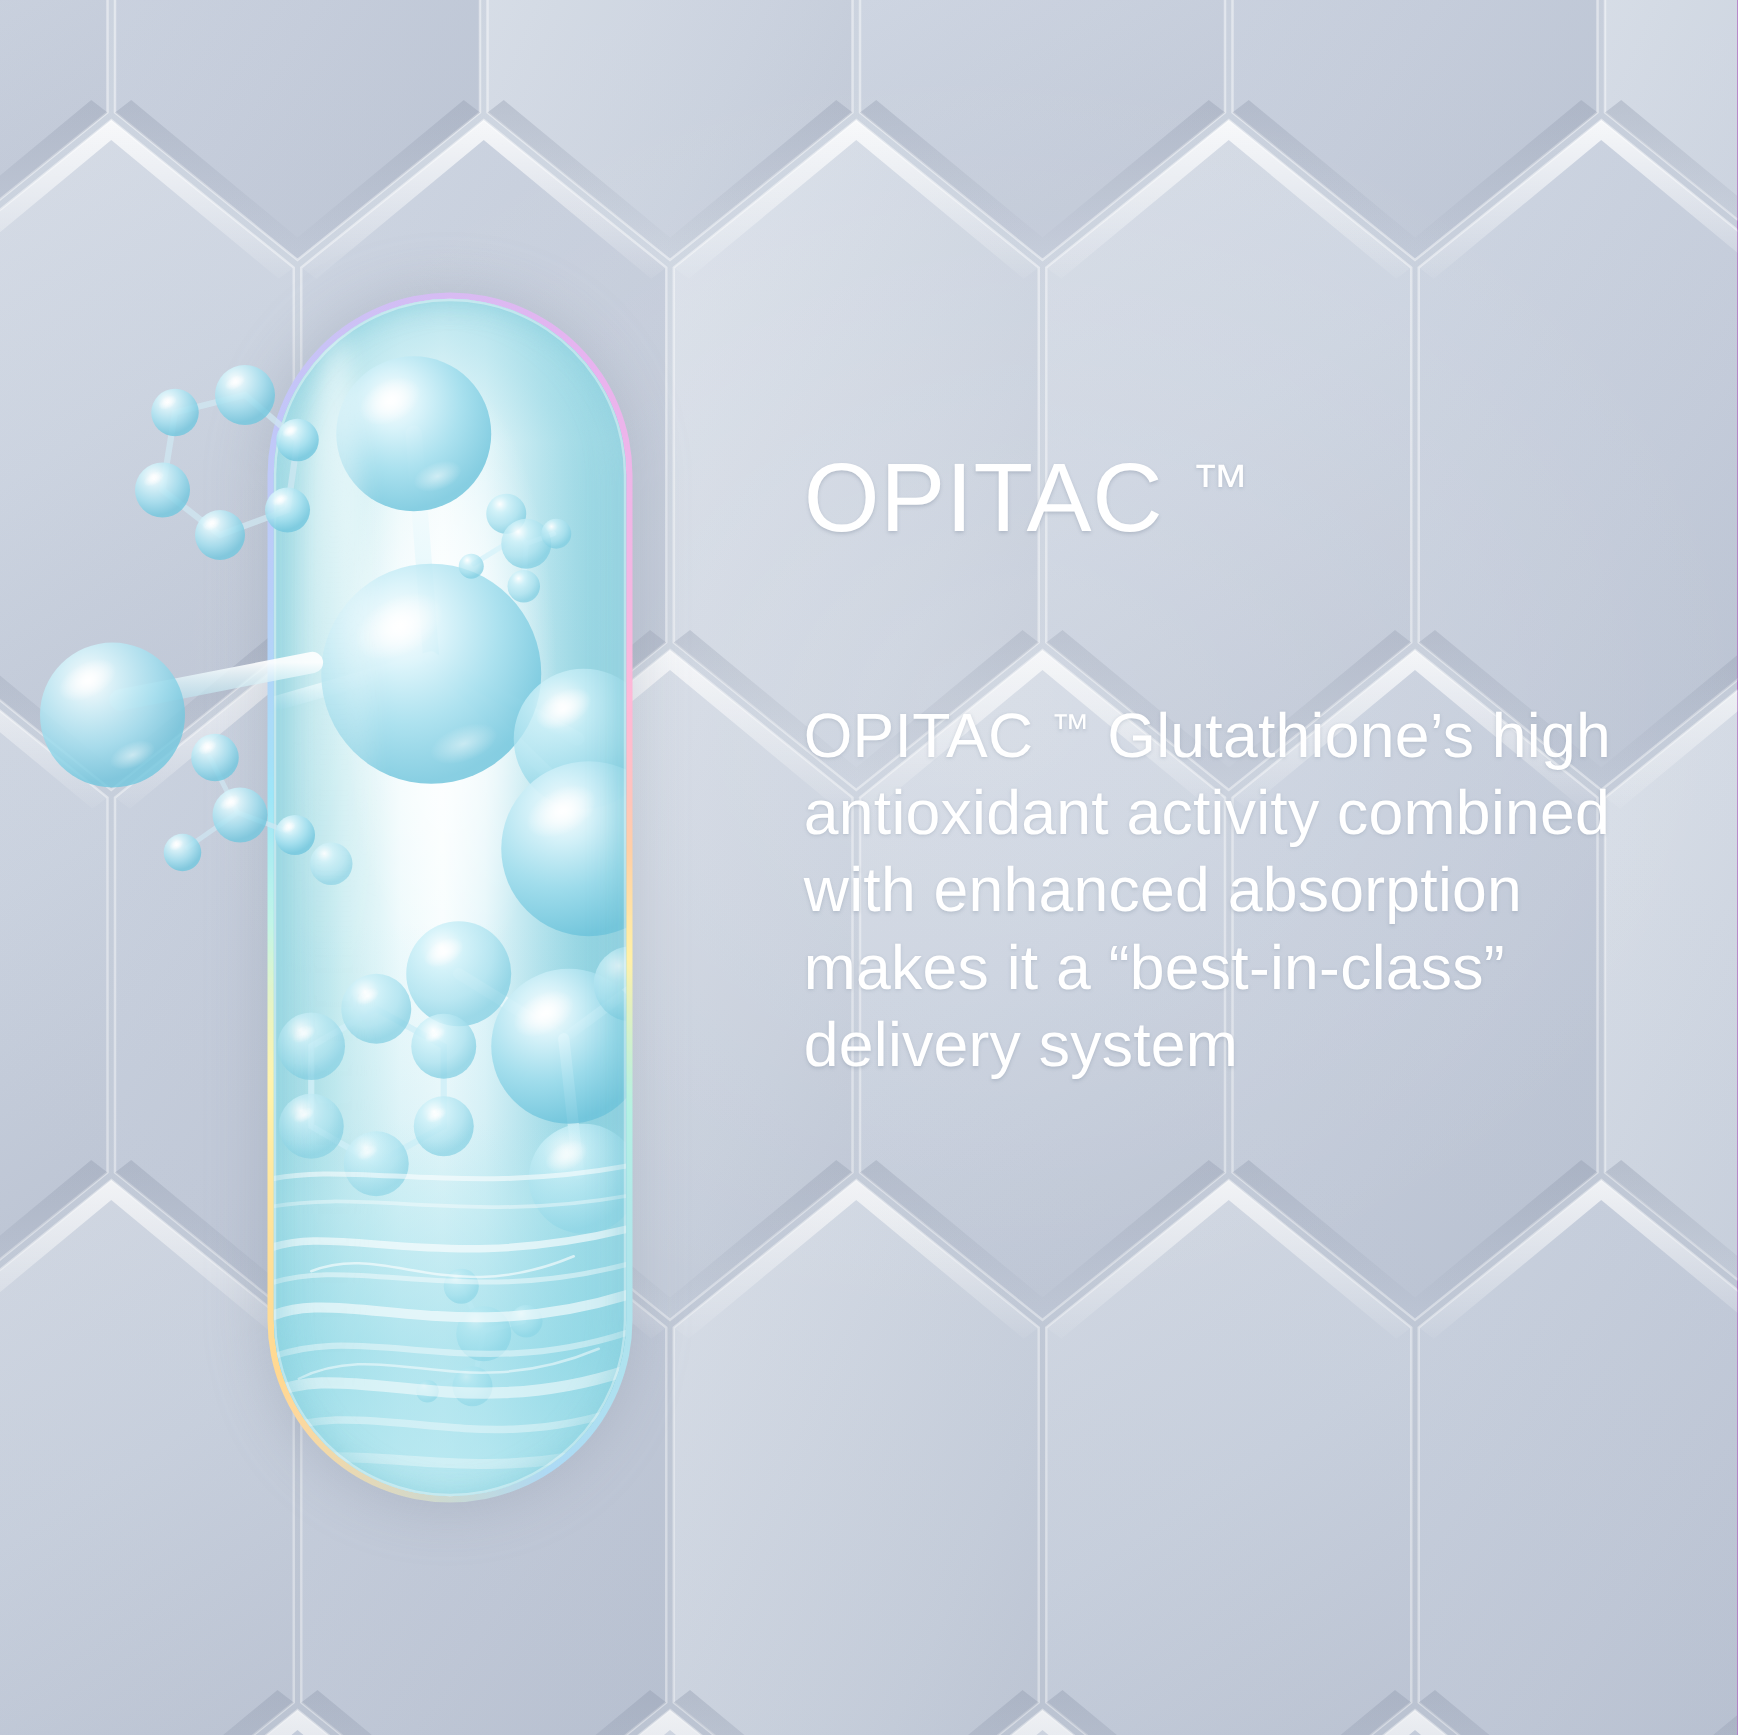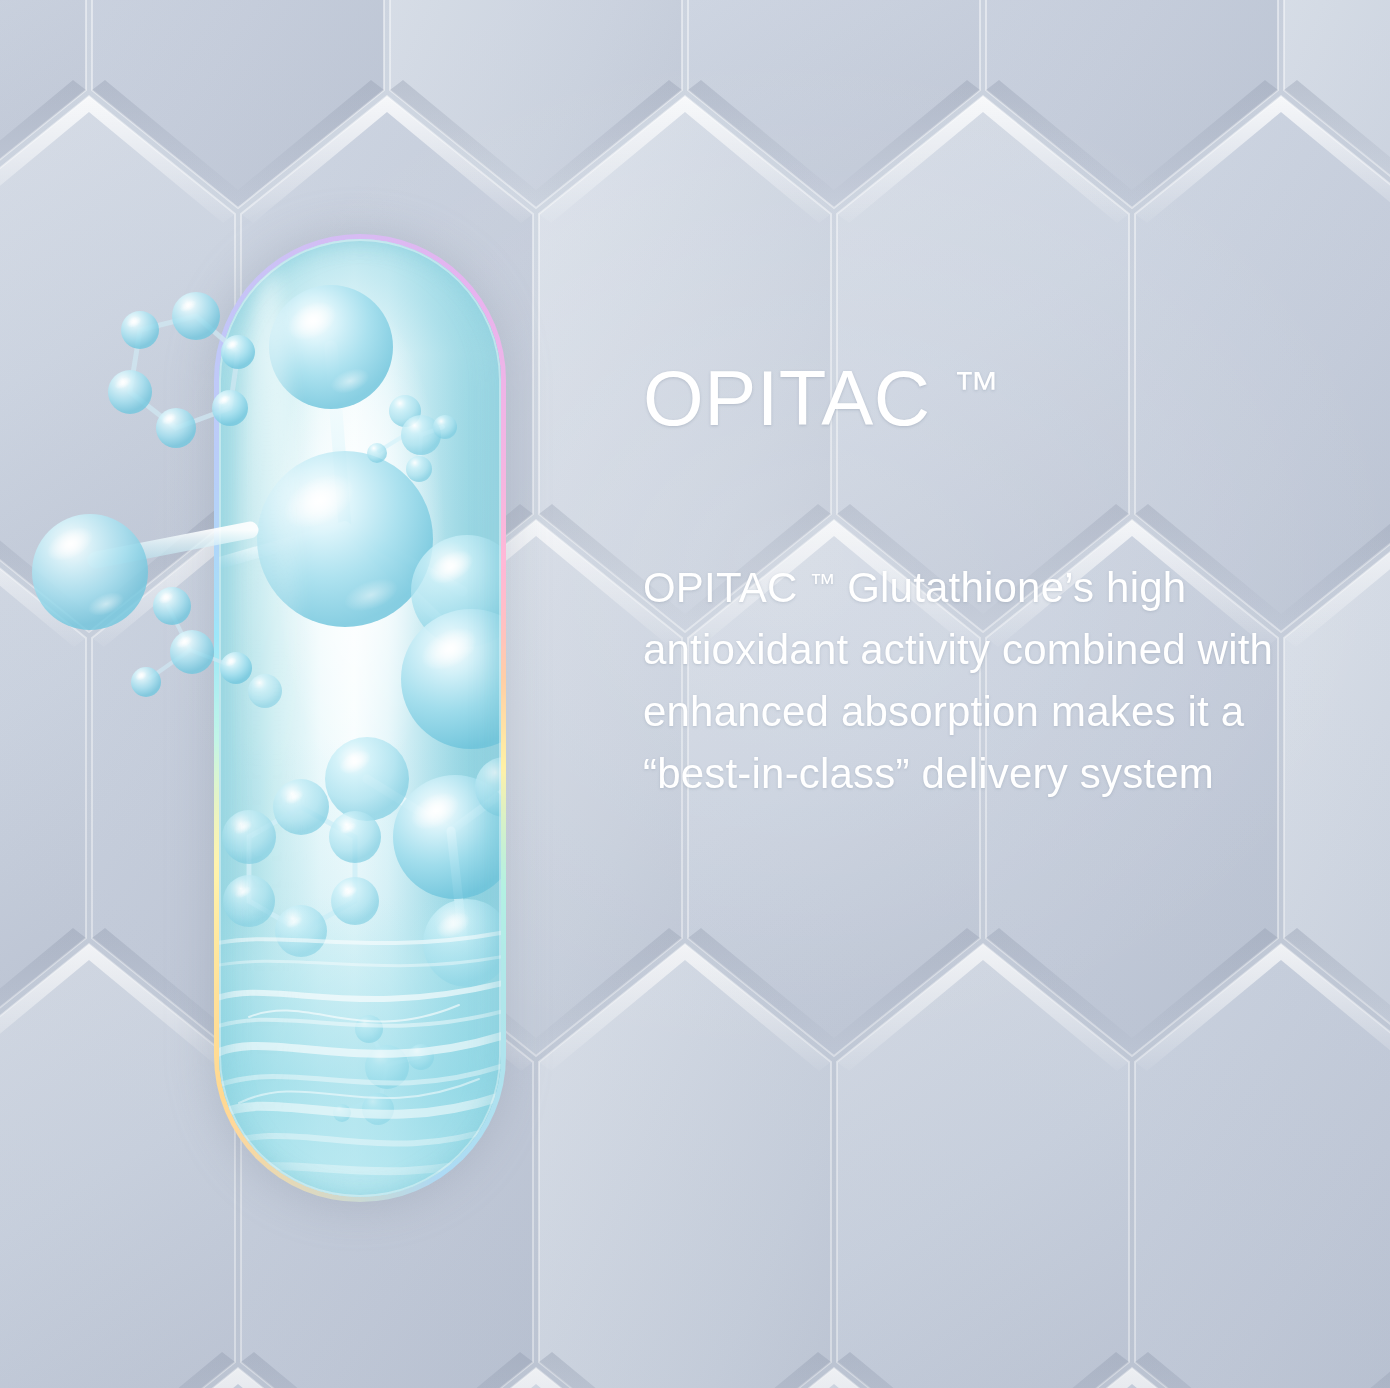--- a/index.html
+++ b/index.html
@@ -99,21 +99,21 @@
     font-weight:300;
     letter-spacing:0.5px;
     text-shadow:0 1px 3px rgba(110,122,142,0.30);
     white-space:nowrap;
   }
   #headline .hl-line{display:block;}
   .tm{font-size:0.60em;vertical-align:0.45em;letter-spacing:0;}
   #body-copy{
     margin-top:106px;
     color:#ffffff;
-    font-size:42px;
+    font-size:50px;
     line-height:62px;
     font-weight:400;
     letter-spacing:0.2px;
     max-width:660px;
     text-shadow:0 1px 3px rgba(110,122,142,0.26);
   }
   #body-copy .tm{font-size:0.62em;vertical-align:0.40em;}
 </style>
 </head>
 <body>

